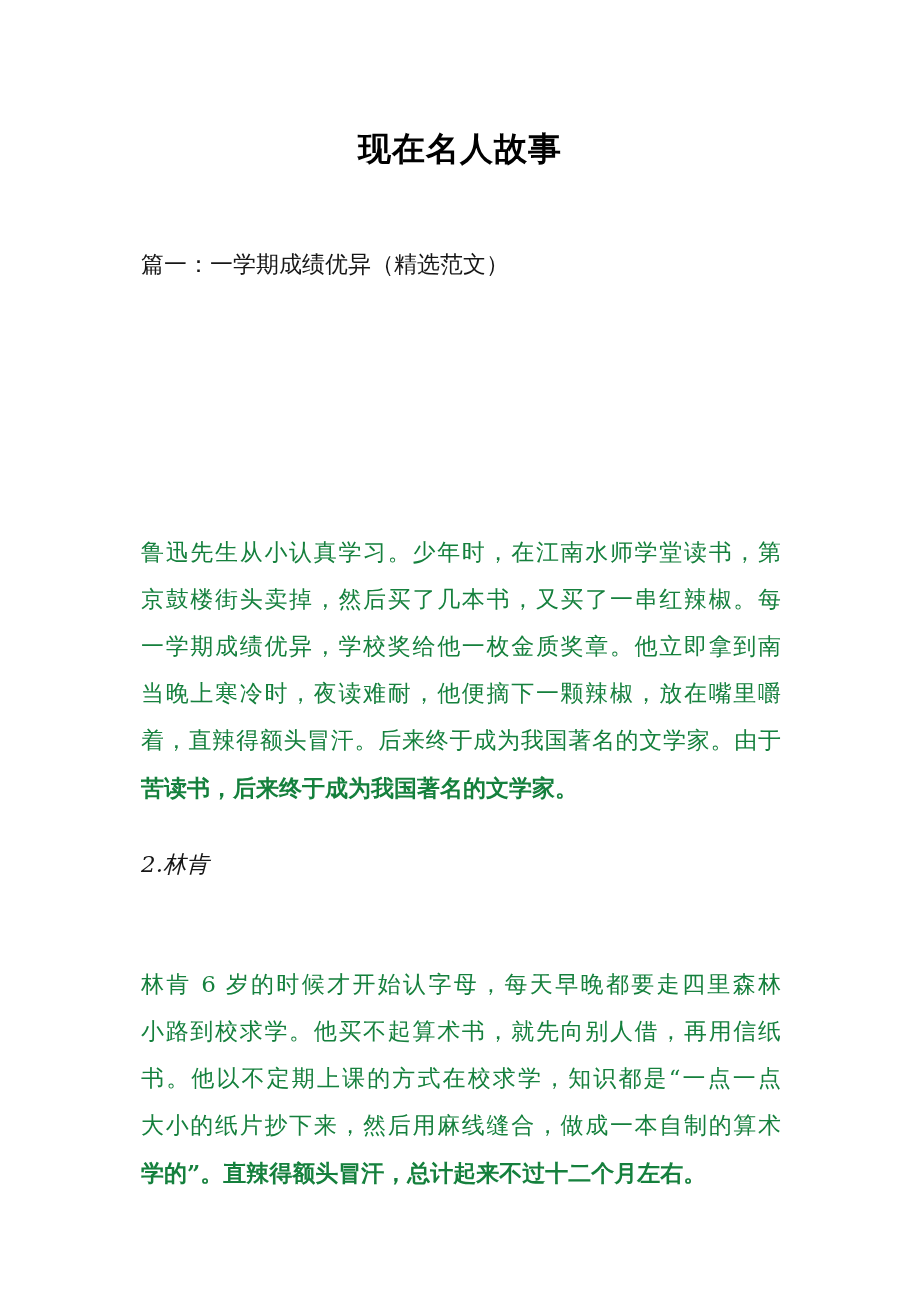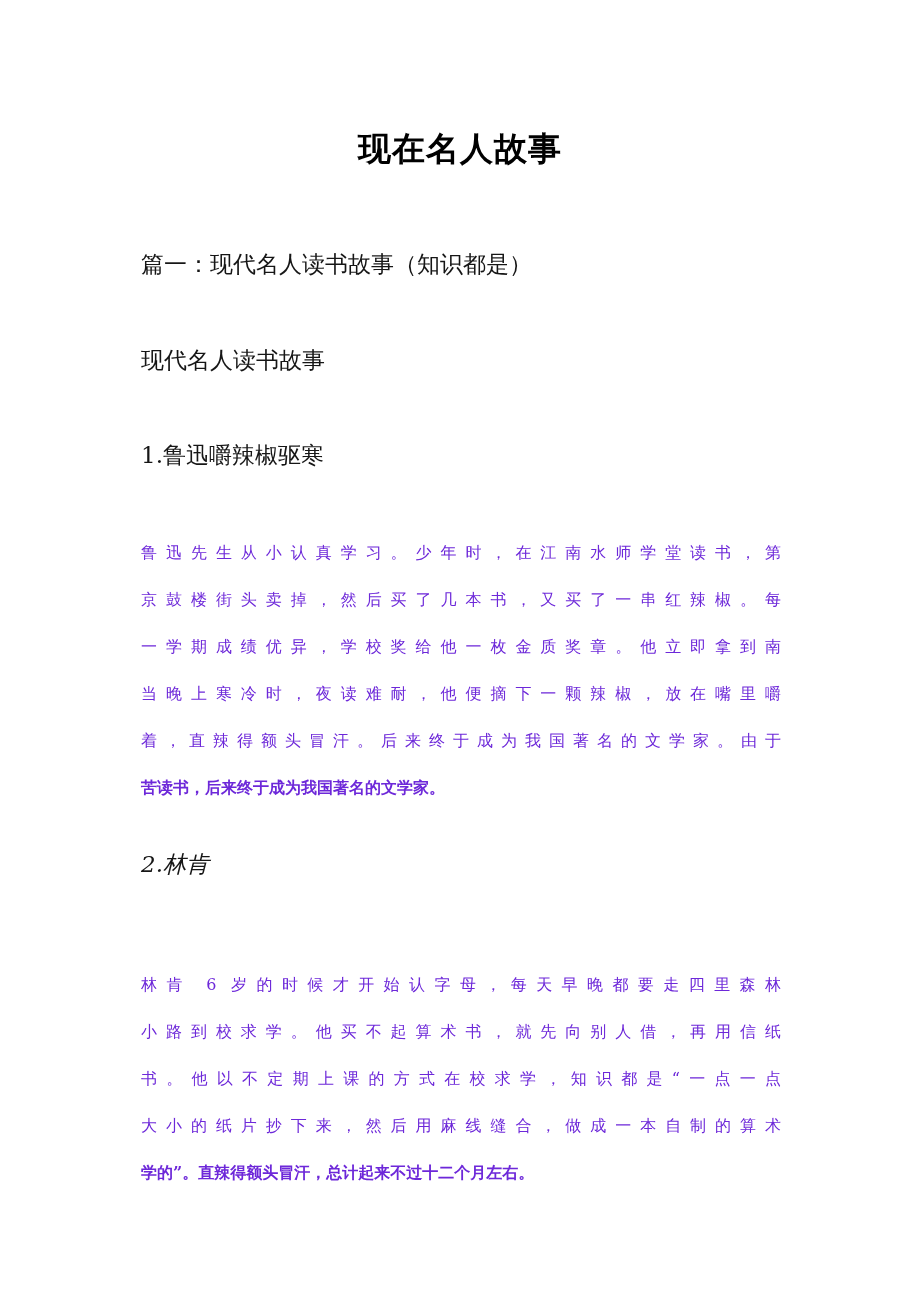--- a/index.html
+++ b/index.html
@@ -41,48 +41,46 @@
     width: 640px;
     font-size: 23px;
     line-height: 32px;
     white-space: nowrap;
     color: #161616;
   }
   .para {
     position: absolute;
     left: 141px;
     width: 640px;
-    font-size: 16px;
+    font-size: 23px;
     line-height: 47px;
-    color: #6d28d9;
+    color: #15803d;
   }
   .para .pl {
     display: block;
     white-space: nowrap;
     text-align: justify;
     text-align-last: justify;
     height: 47px;
   }
   .para .pl.last {
     text-align-last: left;
     font-weight: bold;
   }
 </style>
 </head>
 <body>
 
 <div class="page">
 
   <div class="title">现在名人故事</div>
 
-  <div class="line" style="top:240px;">篇一：现代名人读书故事（知识都是）</div>
+  <div class="line" style="top:240px;">篇一：一学期成绩优异（精选范文）</div>
 
-  <div class="line" style="top:336px;">现代名人读书故事</div>
 
-  <div class="line" style="top:431px;">1.鲁迅嚼辣椒驱寒</div>
 
   <div class="para" style="top:521px;">
     <span class="pl">鲁迅先生从小认真学习。少年时，在江南水师学堂读书，第</span>
     <span class="pl">京鼓楼街头卖掉，然后买了几本书，又买了一串红辣椒。每</span>
     <span class="pl">一学期成绩优异，学校奖给他一枚金质奖章。他立即拿到南</span>
     <span class="pl">当晚上寒冷时，夜读难耐，他便摘下一颗辣椒，放在嘴里嚼</span>
     <span class="pl">着，直辣得额头冒汗。后来终于成为我国著名的文学家。由于</span>
     <span class="pl last">苦读书，后来终于成为我国著名的文学家。</span>
   </div>
 

